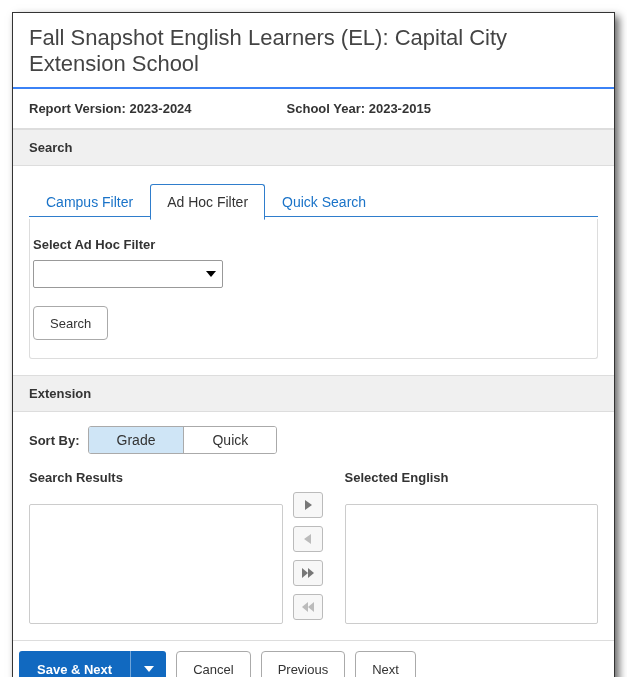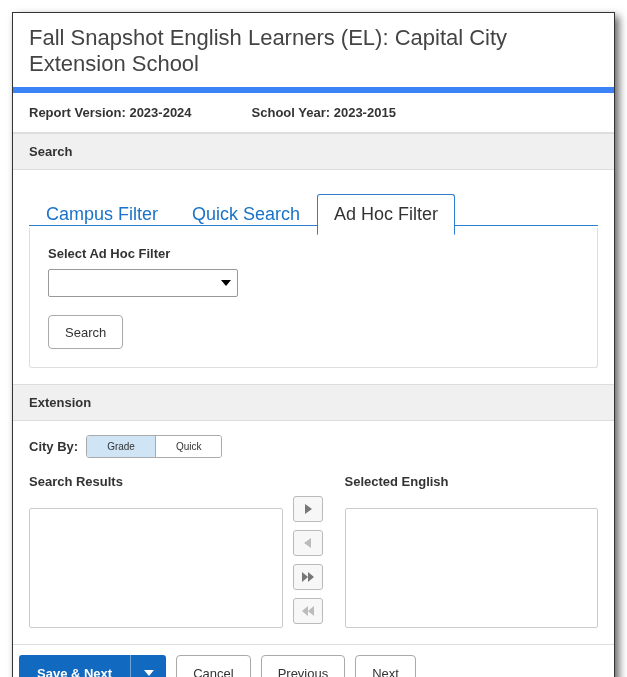--- a/index.html
+++ b/index.html
@@ -12,31 +12,31 @@
     color: #333;
   }
   .window {
     width: 603px;
     background: #fff;
     border: 1px solid #333;
     box-shadow: 4px 4px 8px rgba(0,0,0,0.6);
   }
   .title-bar {
     padding: 12px 16px 10px 16px;
-    border-bottom: 6px solid #3b82f6;
+    border-bottom: 2px solid #3b82f6;
   }
   .title-bar h1 {
     margin: 0;
     font-size: 22px;
     font-weight: 400;
     color: #444;
   }
   .meta-bar {
     display: flex;
-    gap: 60px;
+    gap: 95px;
     padding: 12px 16px;
     border-bottom: 1px solid #ddd;
     font-size: 13px;
     font-weight: 700;
   }
   .section-header {
     background: #f0f0f0;
     border-top: 1px solid #ddd;
     border-bottom: 1px solid #ddd;
     padding: 10px 16px;
@@ -47,41 +47,41 @@
     padding: 14px 16px 16px 16px;
   }
   
   .tabs {
     display: flex;
     border-bottom: 1px solid #2f7dcc;
     margin-bottom: 2px;
   }
   .tab {
     padding: 9px 16px;
-    font-size: 18px;
+    font-size: 14px;
     color: #1a73c8;
     cursor: pointer;
     border: 1px solid transparent;
     border-bottom: none;
     position: relative;
-    top: 10px;
+    top: 4px;
     background: transparent;
   }
   .tab.active {
     color: #333;
     border: 1px solid #2f7dcc;
     border-bottom: 1px solid #fff;
     border-radius: 3px 3px 0 0;
     background: #fff;
   }
   .tab-panel {
     border: 1px solid #ddd;
     border-top: none;
     border-radius: 0 0 3px 3px;
-    padding: 18px 18px 18px 18px;
+    padding: 18px 18px 18px 3px;
   }
   .field-label {
     font-size: 13px;
     font-weight: 700;
     margin-bottom: 8px;
   }
   .select-wrap {
     position: relative;
     width: 190px;
     height: 28px;
@@ -121,22 +121,22 @@
     margin-bottom: 16px;
   }
   .sort-label { font-weight: 700; font-size: 13px; }
   .toggle-group {
     display: inline-flex;
     border: 1px solid #aaa;
     border-radius: 3px;
     overflow: hidden;
   }
   .toggle {
-    padding: 5px 20px;
-    font-size: 10px;
+    padding: 5px 28px;
+    font-size: 14px;
     background: #fff;
     cursor: pointer;
   }
   .toggle + .toggle { border-left: 1px solid #aaa; }
   .toggle.active {
     background: #cfe5f6;
   }
   
   .dual {
     display: grid;
@@ -222,40 +222,40 @@
     <span>Report Version: 2023-2024</span>
     <span>School Year: 2023-2015</span>
   </div>
 
   <div class="section-header">Search</div>
 
   <div class="section-body">
 
     <div class="tabs">
       <div class="tab">Campus Filter</div>
+      <div class="tab active">Ad Hoc Filter</div>
       <div class="tab">Quick Search</div>
-      <div class="tab active">Ad Hoc Filter</div>
     </div>
 
     <div class="tab-panel">
       <div class="field-label">Select Ad Hoc Filter</div>
       <div class="select-wrap">
         <span class="arrow"></span>
       </div>
       <button class="btn">Search</button>
     </div>
 
   </div>
 
   <div class="section-header">Extension</div>
 
   <div class="section-body">
 
     <div class="sort-row">
-      <span class="sort-label">City By:</span>
+      <span class="sort-label">Sort By:</span>
       <div class="toggle-group">
         <div class="toggle active">Grade</div>
         <div class="toggle">Quick</div>
       </div>
     </div>
 
     <div class="dual">
       <div>
         <div class="dual-col-label">Search Results</div>
         <div class="listbox"></div>

